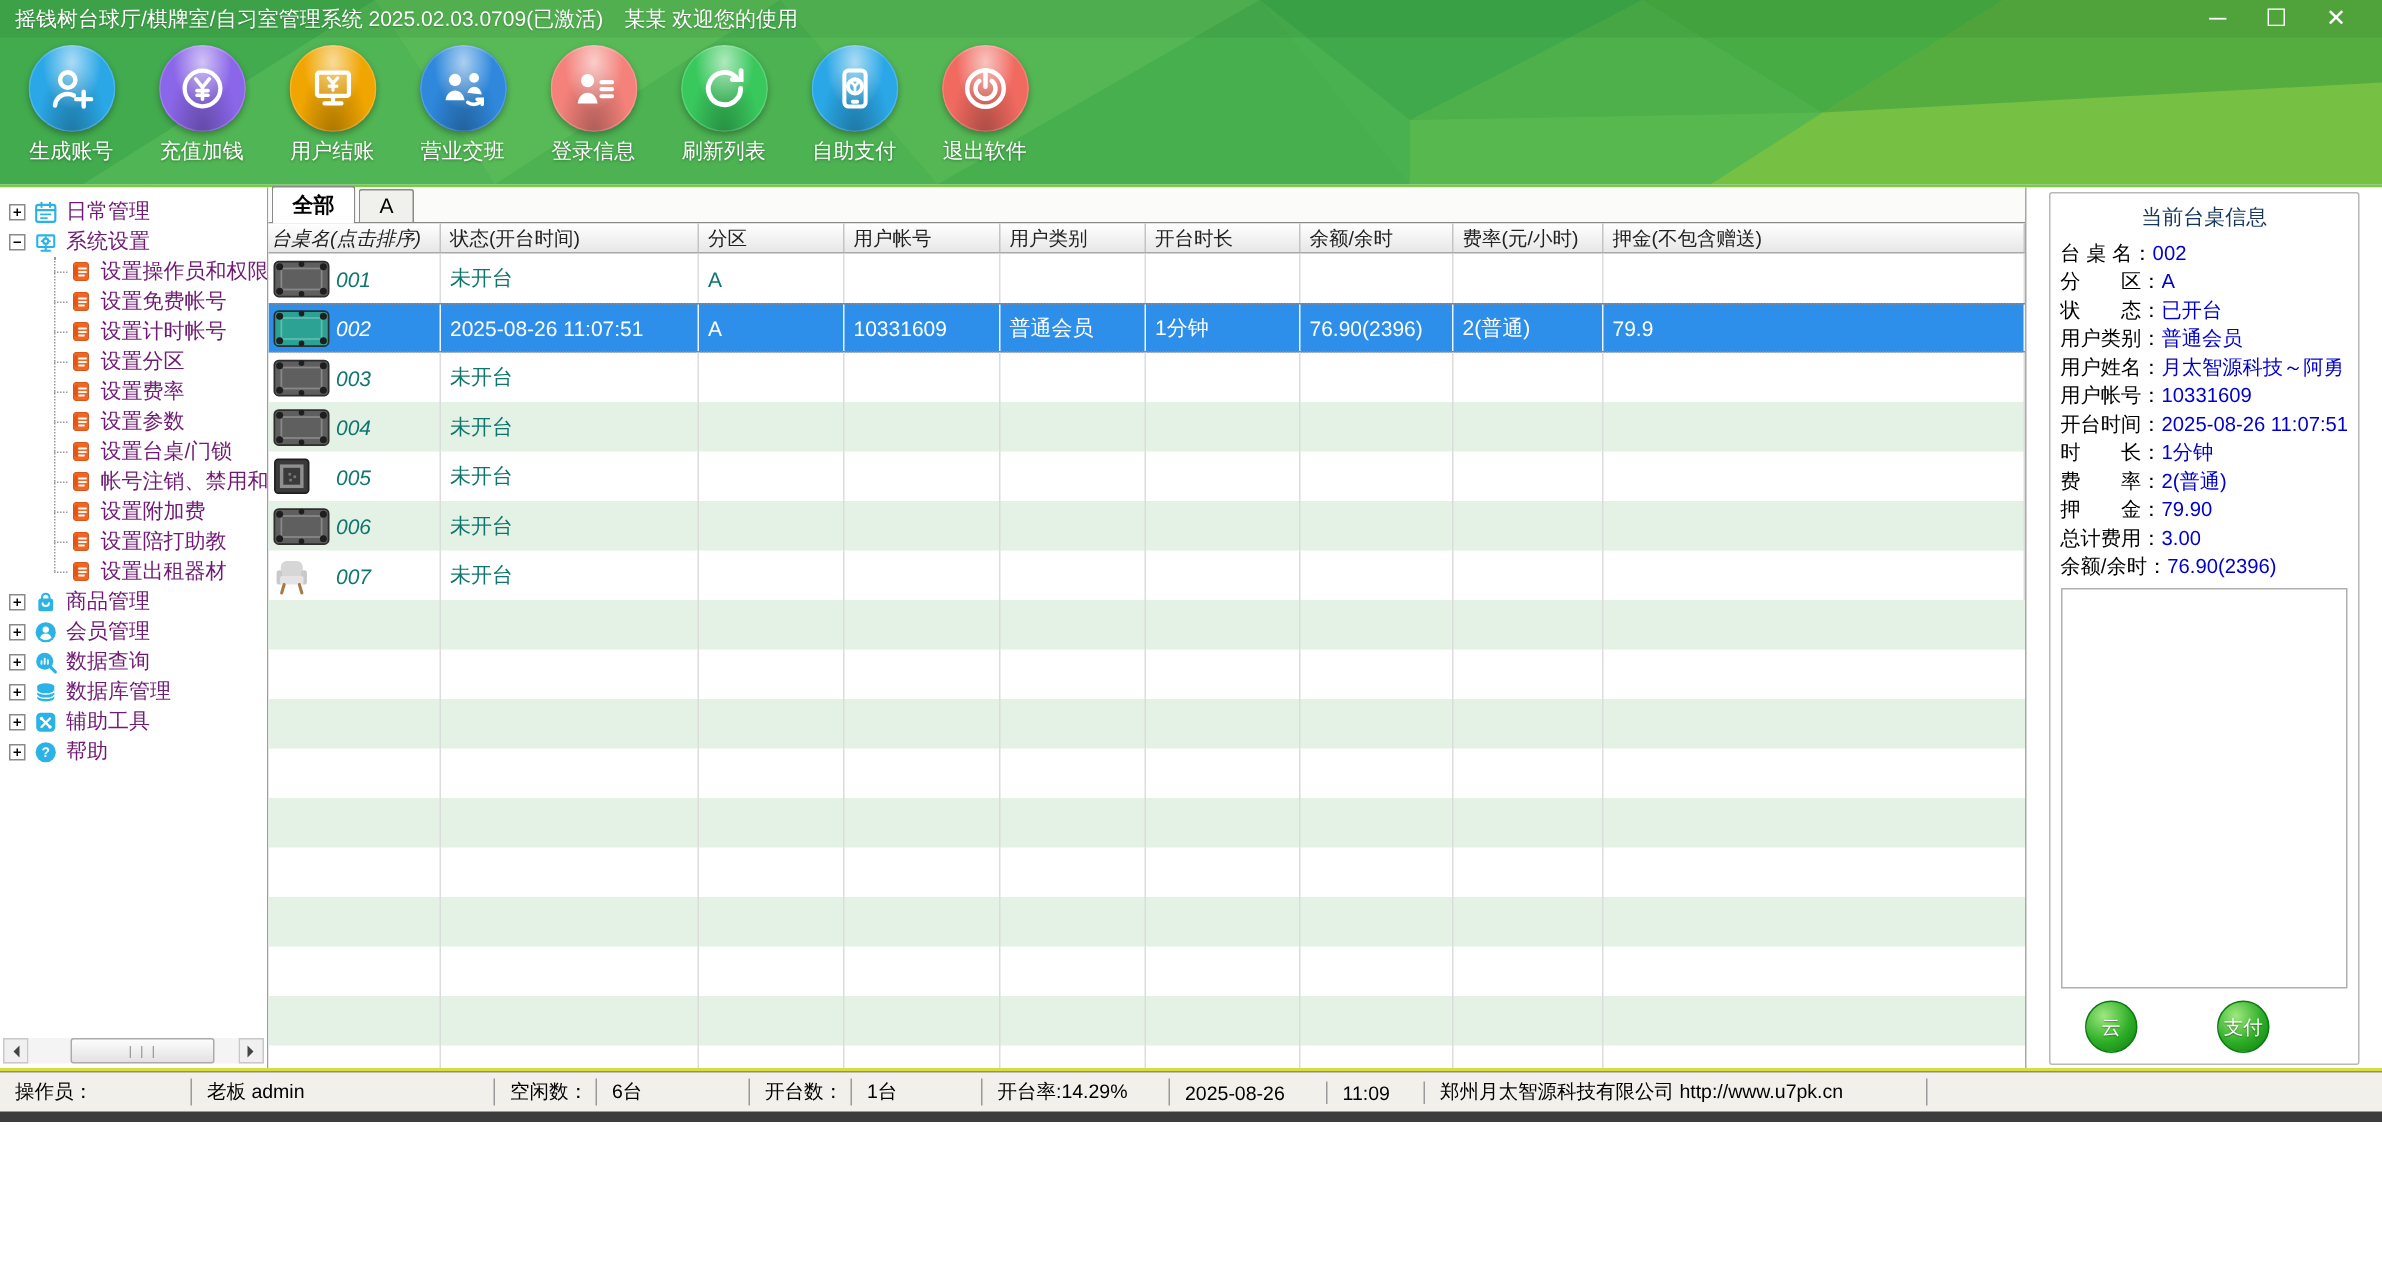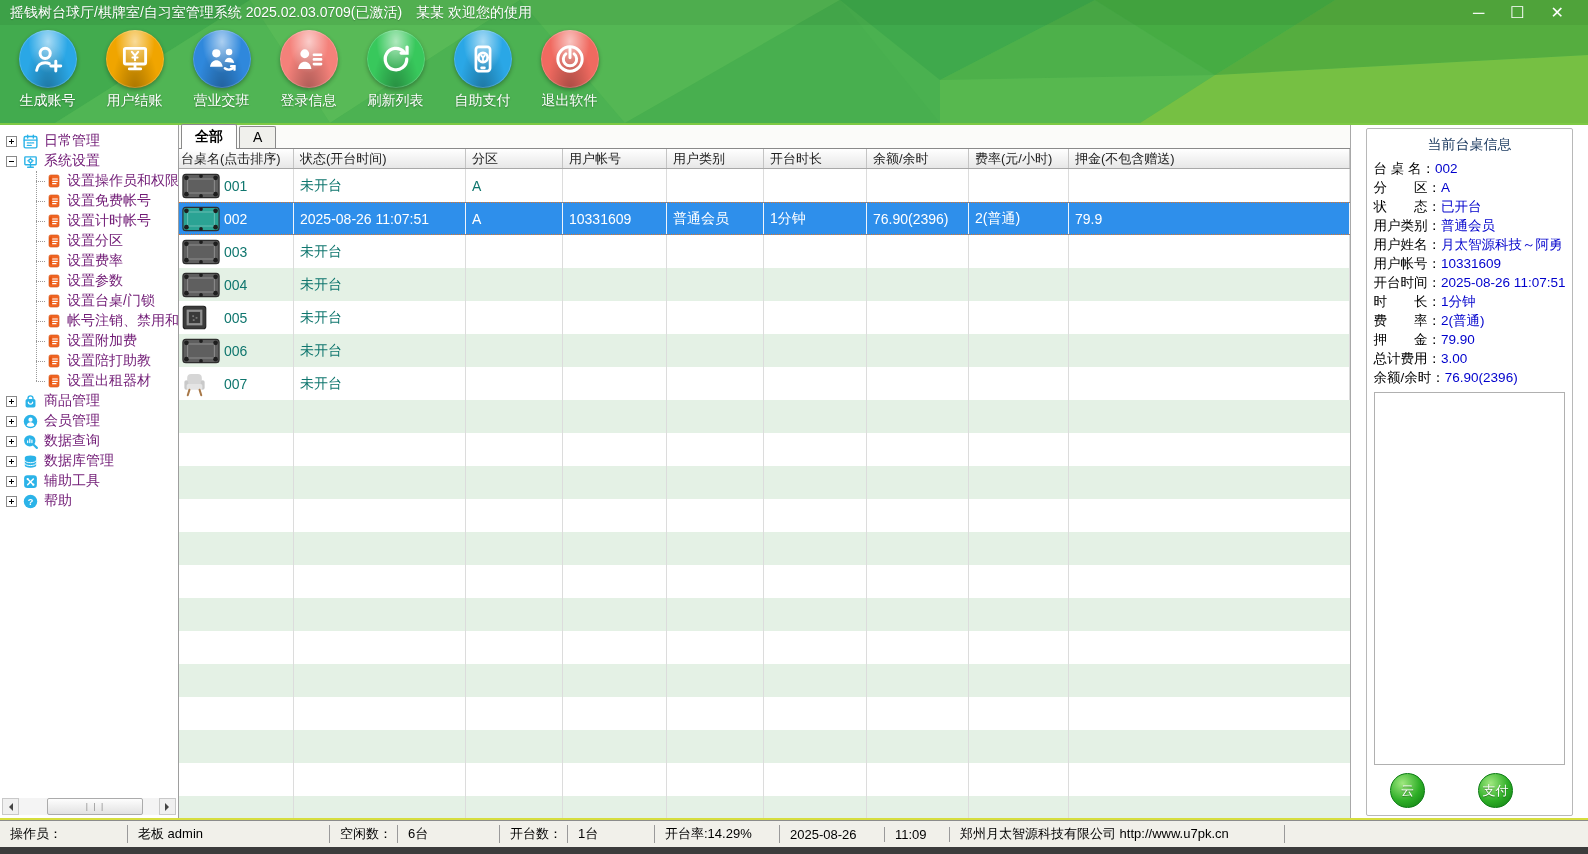--- a/index.html
+++ b/index.html
@@ -1,17 +1,17 @@
 <!DOCTYPE html>
 <html><head>
 <meta charset="utf-8">
 <style>
   * { margin:0; padding:0; box-sizing:border-box; }
   html,body { width:1588px; height:854px; overflow:hidden; font-family:"Liberation Sans","DejaVu Sans",sans-serif; }
-  .window { width:1588px; height:854px; display:flex; flex-direction:column; background:#fff; position:relative; }
+  .window { width:1588px; height:748px; display:flex; flex-direction:column; background:#fff; position:relative; }
 
   
   .top { height:123px; flex:none; position:relative; overflow:hidden; }
   .bg-poly { position:absolute; inset:0; width:100%; height:100%; }
   .titlebar { position:relative; z-index:2; height:25px; display:flex; align-items:center; padding:0 10px; color:#fff; font-size:14px; }
   .title-text { white-space:nowrap; text-shadow:0 1px 1px rgba(0,0,0,.25); }
   .win-controls { margin-left:auto; display:flex; gap:26px; padding-right:14px; font-size:15px; align-items:center; }
   .win-btn { color:#fff; cursor:pointer; line-height:1; font-size:16px; }
   .toolbar { position:relative; z-index:2; height:98px; display:flex; padding-left:4px; }
   .tool { width:87px; display:flex; flex-direction:column; align-items:center; padding-top:5px; cursor:pointer; }
@@ -55,21 +55,21 @@
   .tab { border:1px solid #8a8a8a; border-bottom:none; background:#f0f0ec; padding:2px 13px 3px; font-size:14px; margin-right:2px; border-radius:2px 2px 0 0; position:relative; cursor:pointer; }
   .tab.active { background:#fff; font-weight:bold; top:1px; padding-top:3px; }
   .thead { height:20px; flex:none; display:flex; background:linear-gradient(#ffffff,#e7e7e7); border-bottom:1px solid #a8a8a8; font-size:13px; color:#222; }
   .th { display:flex; align-items:center; padding:0 6px; border-right:1px solid #c4c4c4; white-space:nowrap; overflow:hidden; }
   .tbody { flex:1; overflow:hidden; }
   .tr { display:flex; height:33px; font-size:14px; color:#0f766e; }
   .tr.stripe { background:#e4f1e5; }
   .tr.selected { background:#2e8feb; color:#fff; border-top:1px dotted #e0762a; border-bottom:1px dotted #e0762a; }
   .td { display:flex; align-items:center; padding:0 6px; border-right:1px solid #dcdcdc; white-space:nowrap; overflow:hidden; }
   .tr.selected .td { border-right-color:#eef4fb; }
-  .c0{width:115px;flex:none;padding-left:2px;} .c1{width:172px;flex:none;text-align:right;} .c2{width:97px;flex:none;}
+  .c0{width:115px;flex:none;padding-left:2px;font-style:italic;} .c1{width:172px;flex:none;text-align:right;} .c2{width:97px;flex:none;}
   .c3{width:104px;flex:none;} .c4{width:97px;flex:none;} .c5{width:103px;flex:none;}
   .c6{width:102px;flex:none;} .c7{width:100px;flex:none;} .c8{flex:1;}
   .row-icon { width:40px; height:28px; flex:none; margin-right:3px; }
   .row-icon svg { width:100%; height:100%; }
   .pool-dark { color:#5f5f5f; }
   .pool-active { color:#2ba394; }
   .tr.filler { background-image:
       linear-gradient(#dcdcdc,#dcdcdc),linear-gradient(#dcdcdc,#dcdcdc),linear-gradient(#dcdcdc,#dcdcdc),
       linear-gradient(#dcdcdc,#dcdcdc),linear-gradient(#dcdcdc,#dcdcdc),linear-gradient(#dcdcdc,#dcdcdc),
       linear-gradient(#dcdcdc,#dcdcdc),linear-gradient(#dcdcdc,#dcdcdc);
@@ -255,20 +255,28 @@
 
     <div class="toolbar">
       <div class="tool" style="--c:#2aa7e6">
         <span class="ball">
             <svg viewBox="0 0 24 24">
               <use href="#sym-user-plus"></use>
             </svg>
           </span>
         <span class="tool-label">生成账号</span>
       </div>
+      <div class="tool" style="--c:#8a66e8">
+        <span class="ball">
+            <svg viewBox="0 0 24 24">
+              <use href="#sym-coin-yen"></use>
+            </svg>
+          </span>
+        <span class="tool-label">充值加钱</span>
+      </div>
       <div class="tool" style="--c:#f0a500">
         <span class="ball">
             <svg viewBox="0 0 24 24">
               <use href="#sym-checkout"></use>
             </svg>
           </span>
         <span class="tool-label">用户结账</span>
       </div>
       <div class="tool" style="--c:#2f88dc">
         <span class="ball">

